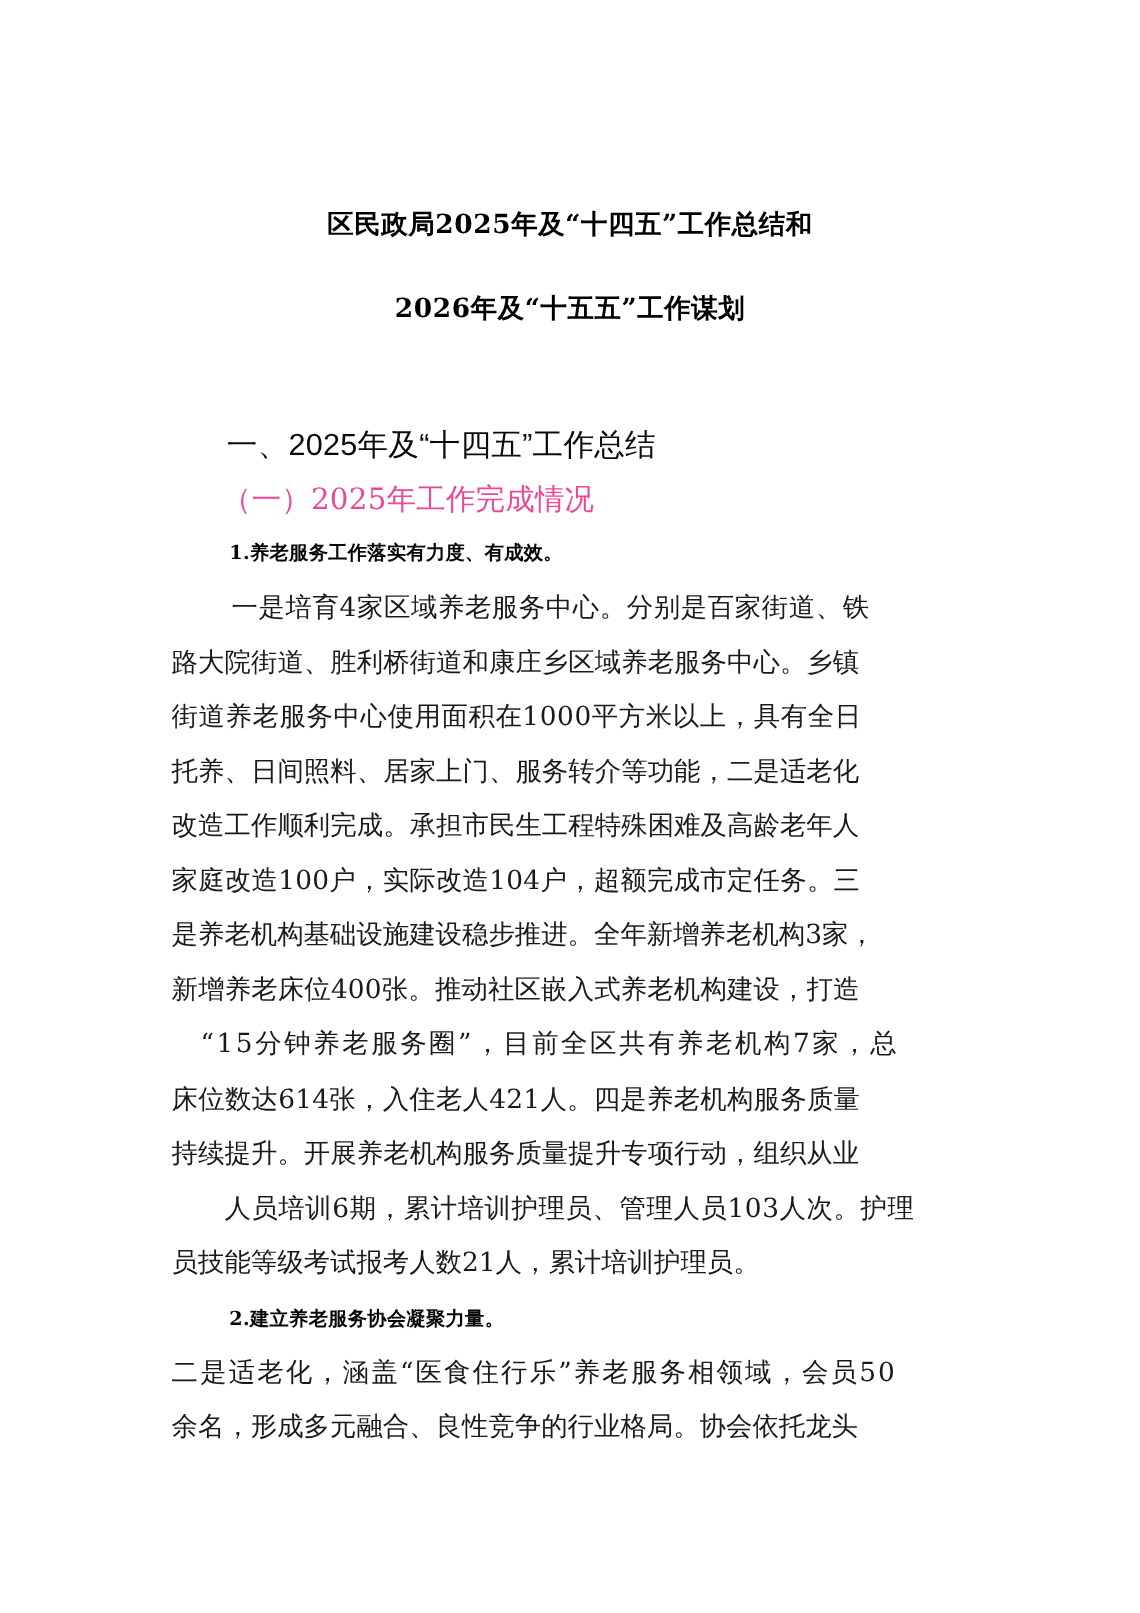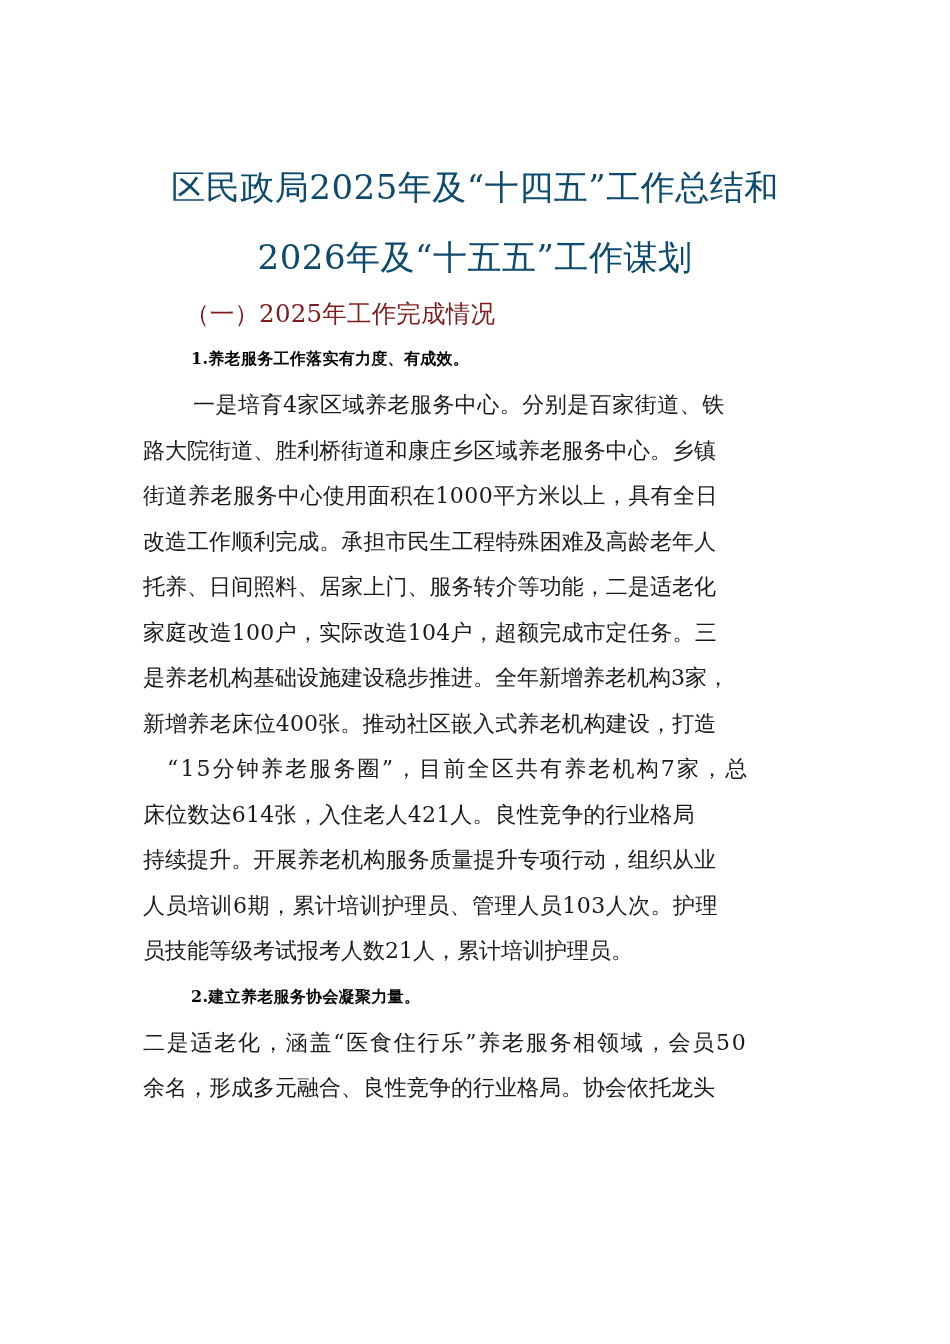--- a/index.html
+++ b/index.html
@@ -31,26 +31,26 @@
     left: 143px;
     top: 0;
     width: 664px;
   }
 
   
   .doc-title {
     margin: 0;
     padding: 0;
     font-family: "DejaVu Serif", "Liberation Serif", serif;
-    font-weight: 400;
-    font-size: 34px;
+    font-weight: 700;
+    font-size: 22px;
     line-height: 70px;
     text-align: center;
     letter-spacing: 0.5px;
-    color: #0c4a6e;
+    color: #000000;
   }
   .title-line {
     display: block;
     white-space: nowrap;
   }
   .title-line-1 { padding-top: 152px; }
 
   
   .h-level1 {
     margin: 0;
@@ -67,21 +67,21 @@
 
   .h-level2 {
     margin: 0;
     padding: 0;
     font-family: "DejaVu Serif", "Liberation Serif", serif;
     font-weight: 400;
     font-size: 24.5px;
     line-height: 44px;
     letter-spacing: 0.2px;
     text-indent: 42px;
-    color: #7f1d1d;
+    color: #ec4899;
   }
 
   .h-level3 {
     margin: 0;
     padding: 0;
     font-family: "DejaVu Serif", "Liberation Serif", serif;
     font-weight: 700;
     font-size: 16px;
     line-height: 46px;
     letter-spacing: 0.3px;
@@ -114,38 +114,39 @@
 <body>
 
 <div class="page">
   <div class="content">
 
     <h1 class="doc-title">
       <span class="title-line title-line-1">区民政局2025年及“十四五”工作总结和</span>
       <span class="title-line title-line-2">2026年及“十五五”工作谋划</span>
     </h1>
 
+    <h2 class="h-level1 h-level1-first">一、2025年及“十四五”工作总结</h2>
 
     <h3 class="h-level2">（一）2025年工作完成情况</h3>
 
     <h4 class="h-level3">1.养老服务工作落实有力度、有成效。</h4>
 
     <p class="body-par">
       <span class="pline indent" style="letter-spacing: 0.48981px;">一是培育4家区域养老服务中心。分别是百家街道、铁</span>
       <span class="pline" style="letter-spacing: 0.04px;">路大院街道、胜利桥街道和康庄乡区域养老服务中心。乡镇</span>
       <span class="pline" style="letter-spacing: 0.484375px;">街道养老服务中心使用面积在1000平方米以上，具有全日</span>
+      <span class="pline" style="letter-spacing: 0.04px;">托养、日间照料、居家上门、服务转介等功能，二是适老化</span>
       <span class="pline" style="letter-spacing: 0.04px;">改造工作顺利完成。承担市民生工程特殊困难及高龄老年人</span>
-      <span class="pline" style="letter-spacing: 0.04px;">托养、日间照料、居家上门、服务转介等功能，二是适老化</span>
       <span class="pline" style="letter-spacing: 0.209491px;">家庭改造100户，实际改造104户，超额完成市定任务。三</span>
       <span class="pline">是养老机构基础设施建设稳步推进。全年新增养老机构3家，</span>
       <span class="pline" style="letter-spacing: 0.128005px;">新增养老床位400张。推动社区嵌入式养老机构建设，打造</span>
       <span class="pline" style="letter-spacing: 2.15px; margin-left: 24px;">“15分钟养老服务圈”，目前全区共有养老机构7家，总</span>
-      <span class="pline" style="letter-spacing: 0.209491px;">床位数达614张，入住老人421人。良性竞争的行业格局</span>
+      <span class="pline" style="letter-spacing: 0.209491px;">床位数达614张，入住老人421人。四是养老机构服务质量</span>
       <span class="pline" style="letter-spacing: 0.04px;">持续提升。开展养老机构服务质量提升专项行动，组织从业</span>
-      <span class="pline" style="letter-spacing: 0.484375px;">人员培训6期，累计培训护理员、管理人员103人次。护理</span>
+      <span class="pline" style="letter-spacing: 0.484375px; margin-left: 44px;">人员培训6期，累计培训护理员、管理人员103人次。护理</span>
       <span class="pline">员技能等级考试报考人数21人，累计培训护理员。</span>
     </p>
 
     <h4 class="h-level3 spaced">2.建立养老服务协会凝聚力量。</h4>
 
     <p class="body-par">
       <span class="pline" style="letter-spacing: 1.77875px;">二是适老化，涵盖“医食住行乐”养老服务相领域，会员50</span>
       <span class="pline">余名，形成多元融合、良性竞争的行业格局。协会依托龙头</span>
     </p>
 

